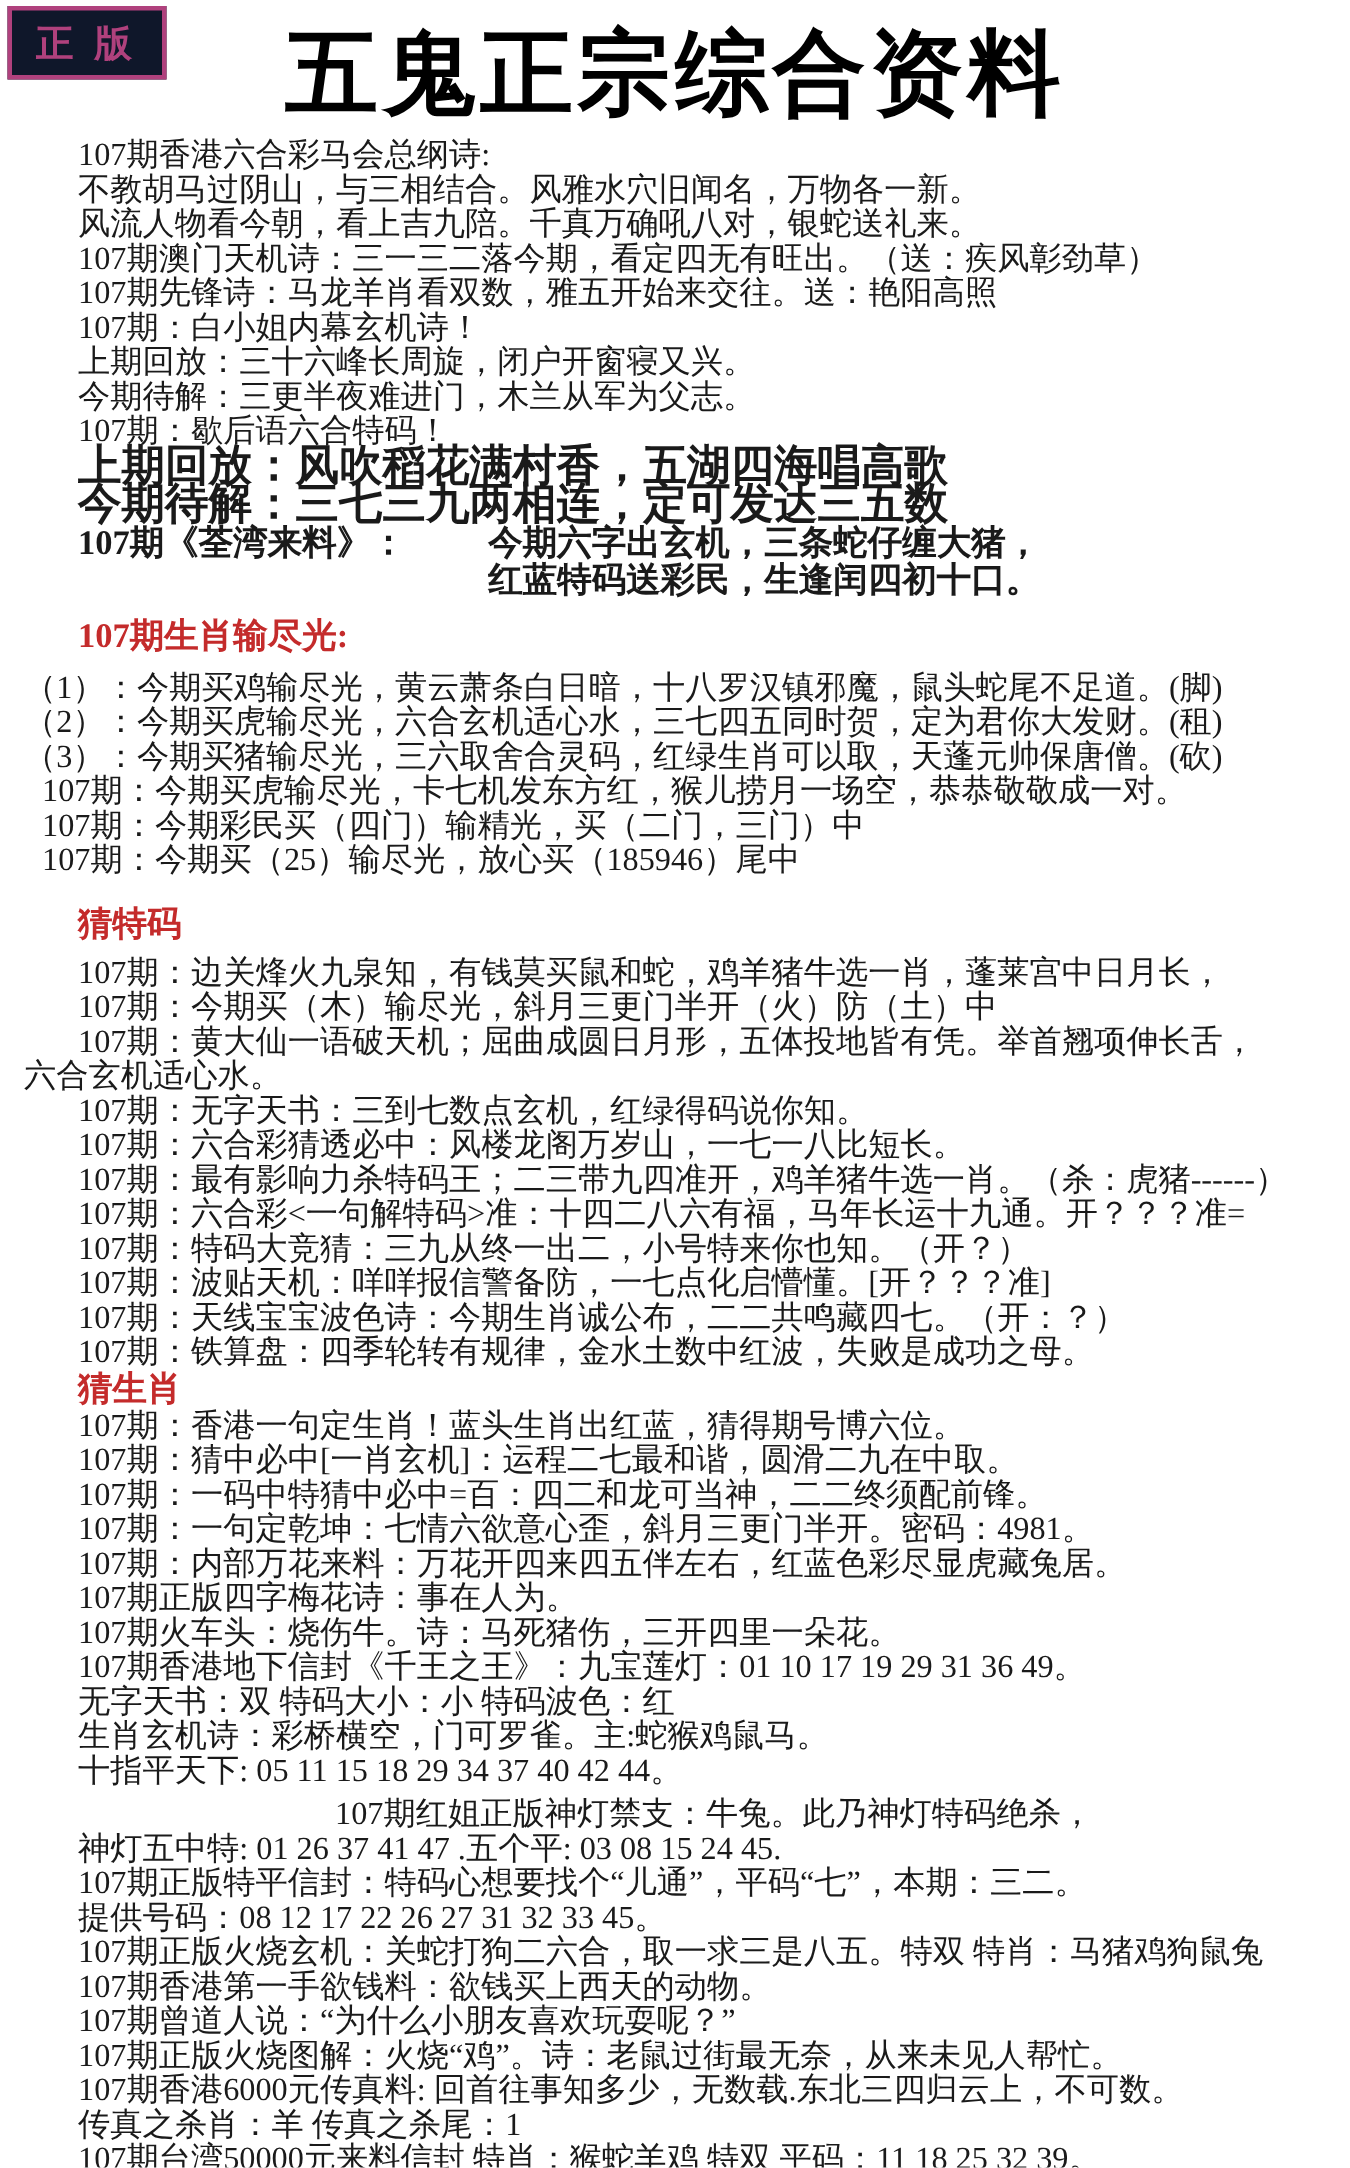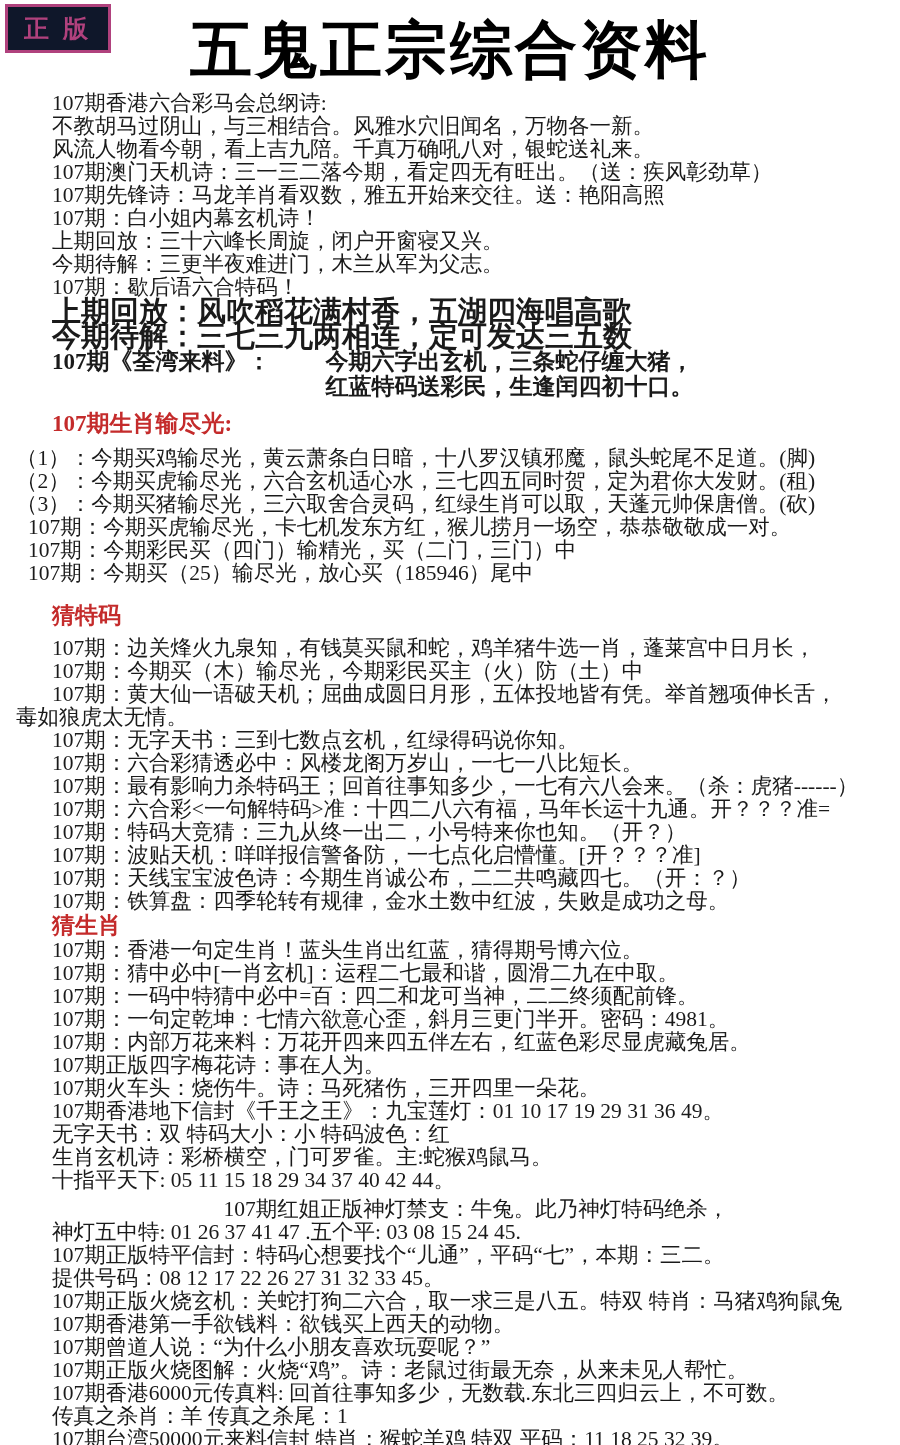--- a/index.html
+++ b/index.html
@@ -62,26 +62,26 @@
     </div>
     <div class="line red" style="margin-top: 12px;">107期生肖输尽光:</div>
     <div class="line wide" style="margin-top: 10px;">（1）：今期买鸡输尽光，黄云萧条白日暗，十八罗汉镇邪魔，鼠头蛇尾不足道。(脚)</div>
     <div class="line wide">（2）：今期买虎输尽光，六合玄机适心水，三七四五同时贺，定为君你大发财。(租)</div>
     <div class="line wide">（3）：今期买猪输尽光，三六取舍合灵码，红绿生肖可以取，天蓬元帅保唐僧。(砍)</div>
     <div class="line indent">107期：今期买虎输尽光，卡七机发东方红，猴儿捞月一场空，恭恭敬敬成一对。</div>
     <div class="line indent">107期：今期彩民买（四门）输精光，买（二门，三门）中</div>
     <div class="line indent">107期：今期买（25）输尽光，放心买（185946）尾中</div>
     <div class="line red" style="margin-top: 18px;">猜特码</div>
     <div class="line body" style="margin-top: 8px;">107期：边关烽火九泉知，有钱莫买鼠和蛇，鸡羊猪牛选一肖，蓬莱宫中日月长，</div>
-    <div class="line body">107期：今期买（木）输尽光，今期彩民买主（火）防（土）中</div>
+    <div class="line body">107期：今期买（木）输尽光，斜月三更门半开（火）防（土）中</div>
     <div class="line body">107期：黄大仙一语破天机；屈曲成圆日月形，五体投地皆有凭。举首翘项伸长舌，</div>
-    <div class="line wide">毒如狼虎太无情。</div>
+    <div class="line wide">六合玄机适心水。</div>
     <div class="line body">107期：无字天书：三到七数点玄机，红绿得码说你知。</div>
     <div class="line body">107期：六合彩猜透必中：风楼龙阁万岁山，一七一八比短长。</div>
-    <div class="line body">107期：最有影响力杀特码王；回首往事知多少，一七有六八会来。（杀：虎猪------）</div>
+    <div class="line body">107期：最有影响力杀特码王；二三带九四准开，鸡羊猪牛选一肖。（杀：虎猪------）</div>
     <div class="line body">107期：六合彩&lt;一句解特码&gt;准：十四二八六有福，马年长运十九通。开？？？准=</div>
     <div class="line body">107期：特码大竞猜：三九从终一出二，小号特来你也知。（开？）</div>
     <div class="line body">107期：波贴天机：咩咩报信警备防，一七点化启懵懂。[开？？？准]</div>
     <div class="line body">107期：天线宝宝波色诗：今期生肖诚公布，二二共鸣藏四七。（开：？）</div>
     <div class="line body">107期：铁算盘：四季轮转有规律，金水土数中红波，失败是成功之母。</div>
     <div class="line red">猜生肖</div>
     <div class="line body">107期：香港一句定生肖！蓝头生肖出红蓝，猜得期号博六位。</div>
     <div class="line body">107期：猜中必中[一肖玄机]：运程二七最和谐，圆滑二九在中取。</div>
     <div class="line body">107期：一码中特猜中必中=百：四二和龙可当神，二二终须配前锋。</div>
     <div class="line body">107期：一句定乾坤：七情六欲意心歪，斜月三更门半开。密码：4981。</div>

